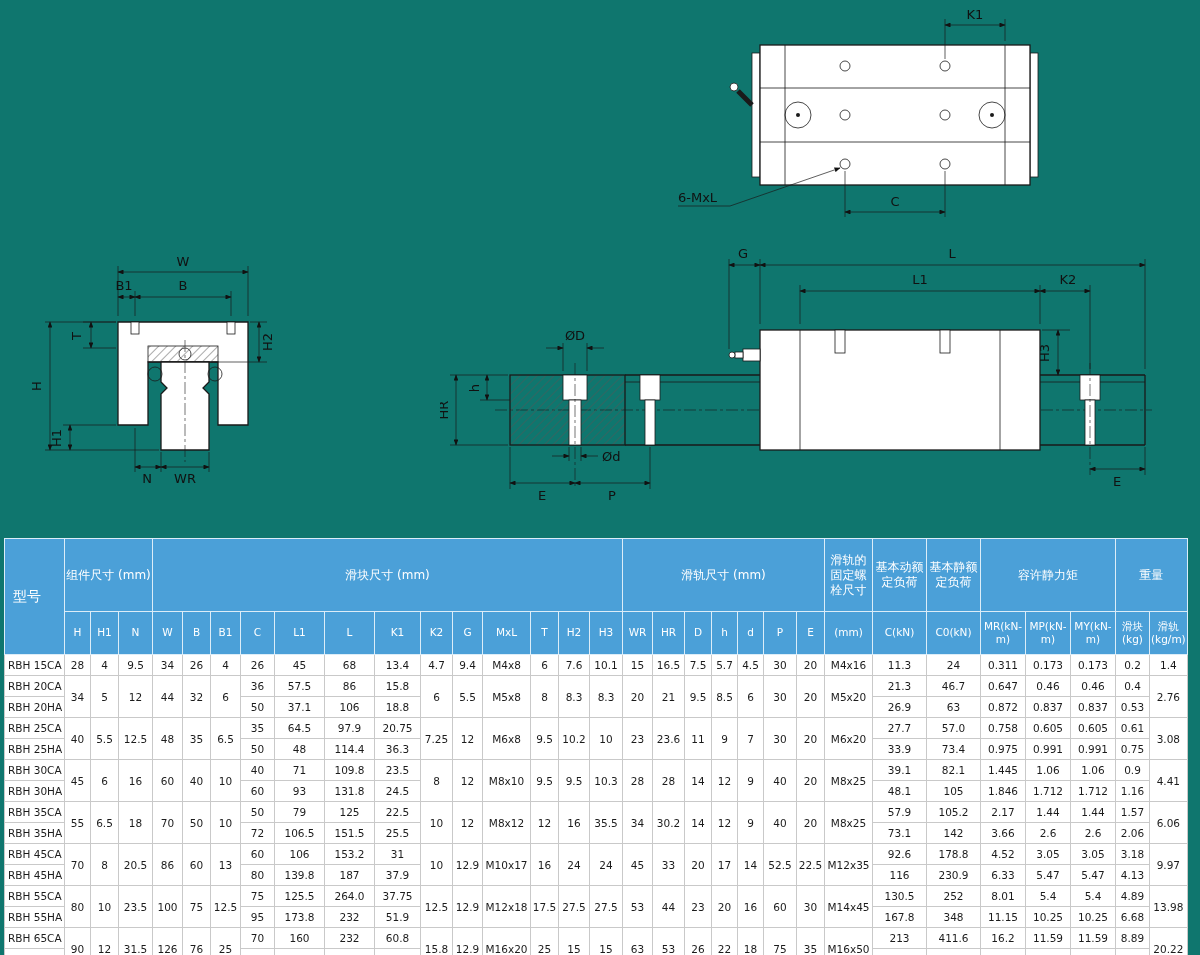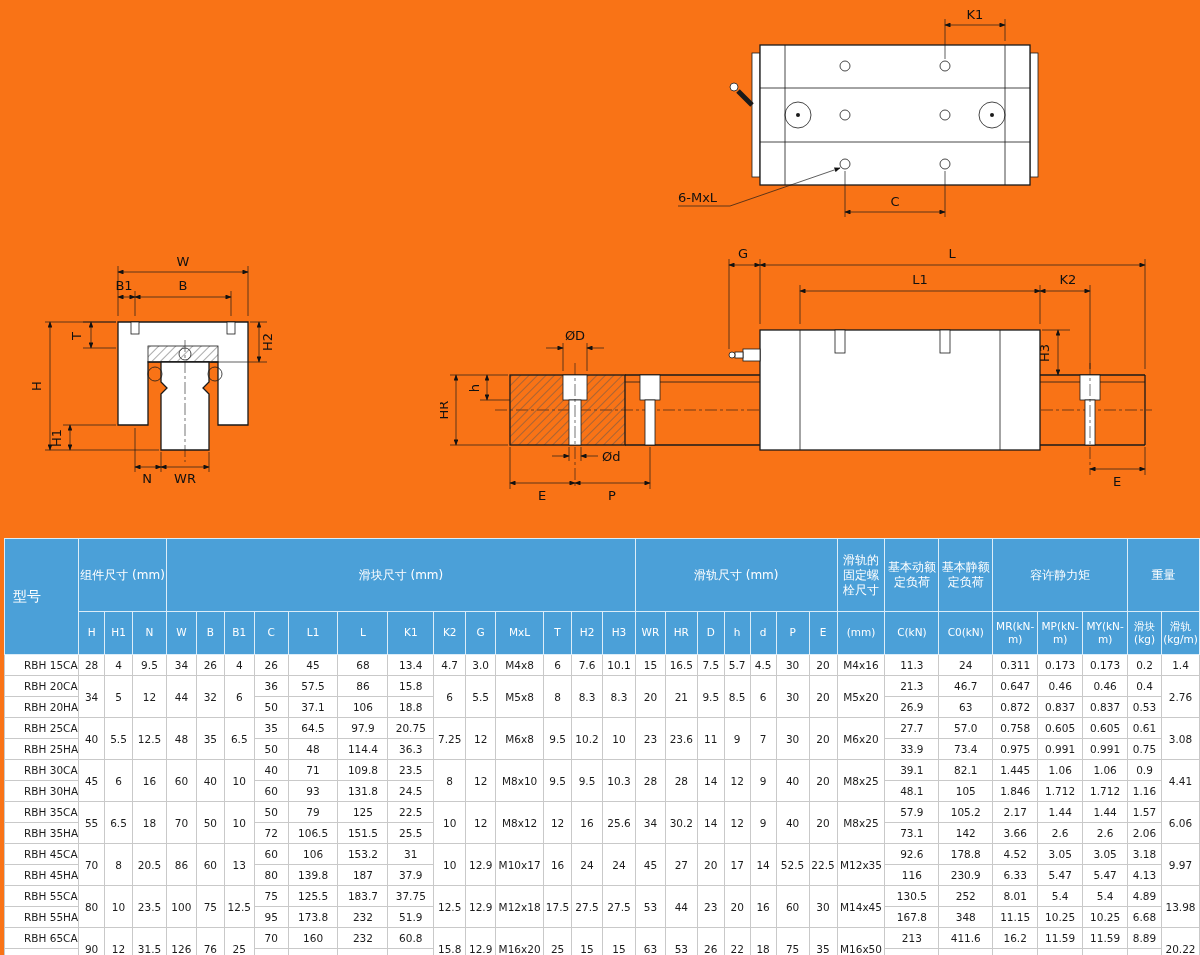--- a/index.html
+++ b/index.html
@@ -1,37 +1,37 @@
 <!DOCTYPE html>
 <html><head>
 <meta charset="utf-8">
 <style>
   html,body{margin:0;padding:0;background:#fff;}
-  .sheet{position:relative;width:1200px;height:955px;background:#f97316;overflow:hidden;
+  .sheet{position:relative;width:1200px;height:955px;background:#0f766e;overflow:hidden;
          font-family:"DejaVu Sans","Liberation Sans",sans-serif;color:#1b1b1b;}
   
   svg{position:absolute;}
   .edge{fill:none;stroke:#1a1a1a;stroke-width:1.3;}
   .thin{stroke-width:0.8;}
   .wfill{fill:#fff;}
   .ext,.dim-line{stroke:#1a1a1a;stroke-width:0.7;fill:none;}
   .cl{stroke:#1a1a1a;stroke-width:0.6;stroke-dasharray:12 3 3 3;fill:none;}
   .dim{font-size:13px;fill:#111;font-family:"DejaVu Sans","Liberation Sans",sans-serif;}
   marker path{fill:#111;}
   
   .spec-table{position:absolute;left:4px;top:538px;border-collapse:collapse;table-layout:fixed;
               font-size:10.5px;color:#1b1b1b;}
   .spec-table th{background:#4ba0d8;color:#fff;border:1px solid #dcedf8;font-weight:normal;
                  padding:0 1px;text-align:center;vertical-align:middle;line-height:1.25;}
   .spec-table th.grp{height:72px;font-size:12px;}
   .spec-table th.model-h{font-size:14px;text-align:left;padding-left:8px;}
   .spec-table th.sub{height:42px;font-size:10.5px;}
   .spec-table td{background:#fff;border:1px solid #c9c9c9;height:20px;padding:0;
                  text-align:center;vertical-align:middle;white-space:nowrap;}
-  .spec-table td.model{text-align:left;padding-left:19px;}
+  .spec-table td.model{text-align:left;padding-left:3px;}
 </style>
 </head>
 <body>
 
 <div class="sheet">
 
   <svg style="left:640px;top:5px;" width="460" height="235" viewBox="0 0 460 235">
     <defs>
       <marker id="ar-t" viewBox="0 0 10 8" markerWidth="9" markerHeight="7" refX="9" refY="4" orient="auto-start-reverse">
           <path d="M0,0L10,4L0,8Z"></path>
@@ -335,21 +335,21 @@
           <td>4</td>
           <td>9.5</td>
           <td>34</td>
           <td>26</td>
           <td>4</td>
           <td>26</td>
           <td>45</td>
           <td>68</td>
           <td>13.4</td>
           <td>4.7</td>
-          <td>3.0</td>
+          <td>9.4</td>
           <td>M4x8</td>
           <td>6</td>
           <td>7.6</td>
           <td>10.1</td>
           <td>15</td>
           <td>16.5</td>
           <td>7.5</td>
           <td>5.7</td>
           <td>4.5</td>
           <td>30</td>
@@ -514,21 +514,21 @@
           <td rowspan="2">10</td>
           <td>50</td>
           <td>79</td>
           <td>125</td>
           <td>22.5</td>
           <td rowspan="2">10</td>
           <td rowspan="2">12</td>
           <td rowspan="2">M8x12</td>
           <td rowspan="2">12</td>
           <td rowspan="2">16</td>
-          <td rowspan="2">25.6</td>
+          <td rowspan="2">35.5</td>
           <td rowspan="2">34</td>
           <td rowspan="2">30.2</td>
           <td rowspan="2">14</td>
           <td rowspan="2">12</td>
           <td rowspan="2">9</td>
           <td rowspan="2">40</td>
           <td rowspan="2">20</td>
           <td rowspan="2">M8x25</td>
           <td>57.9</td>
           <td>105.2</td>
@@ -563,21 +563,21 @@
           <td>106</td>
           <td>153.2</td>
           <td>31</td>
           <td rowspan="2">10</td>
           <td rowspan="2">12.9</td>
           <td rowspan="2">M10x17</td>
           <td rowspan="2">16</td>
           <td rowspan="2">24</td>
           <td rowspan="2">24</td>
           <td rowspan="2">45</td>
-          <td rowspan="2">27</td>
+          <td rowspan="2">33</td>
           <td rowspan="2">20</td>
           <td rowspan="2">17</td>
           <td rowspan="2">14</td>
           <td rowspan="2">52.5</td>
           <td rowspan="2">22.5</td>
           <td rowspan="2">M12x35</td>
           <td>92.6</td>
           <td>178.8</td>
           <td>4.52</td>
           <td>3.05</td>
@@ -601,21 +601,21 @@
         <tr>
           <td class="model">RBH 55CA</td>
           <td rowspan="2">80</td>
           <td rowspan="2">10</td>
           <td rowspan="2">23.5</td>
           <td rowspan="2">100</td>
           <td rowspan="2">75</td>
           <td rowspan="2">12.5</td>
           <td>75</td>
           <td>125.5</td>
-          <td>183.7</td>
+          <td>264.0</td>
           <td>37.75</td>
           <td rowspan="2">12.5</td>
           <td rowspan="2">12.9</td>
           <td rowspan="2">M12x18</td>
           <td rowspan="2">17.5</td>
           <td rowspan="2">27.5</td>
           <td rowspan="2">27.5</td>
           <td rowspan="2">53</td>
           <td rowspan="2">44</td>
           <td rowspan="2">23</td>

